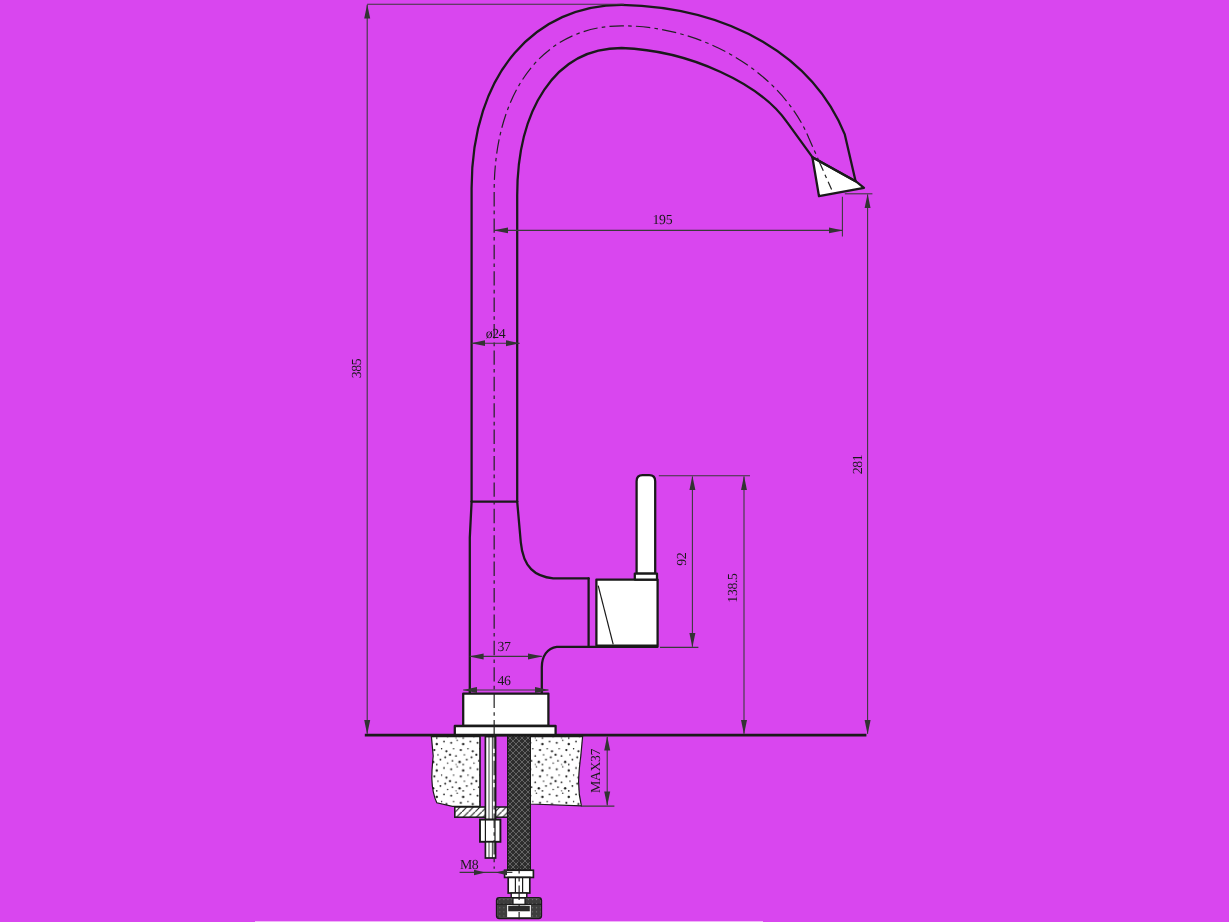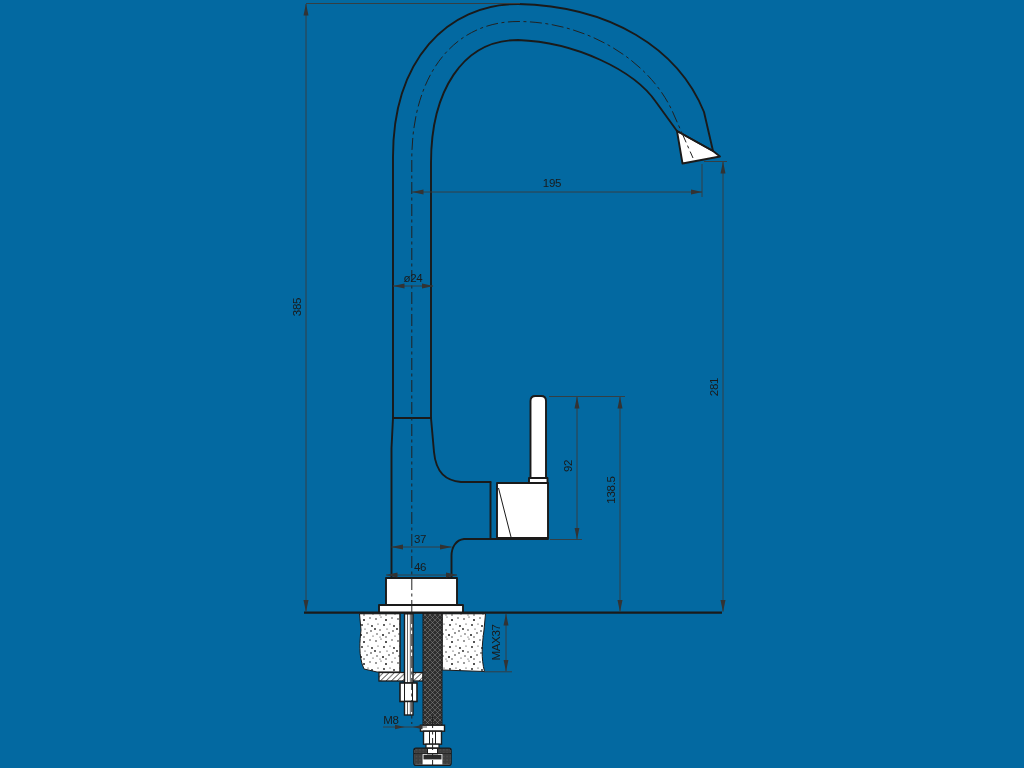--- a/index.html
+++ b/index.html
@@ -1,17 +1,17 @@
 <!DOCTYPE html>
 <html><head>
 <meta charset="utf-8">
 <style>
   html,body{margin:0;padding:0;background:#fff;}
-  .page{position:relative;width:1024px;height:768px;background:#0369a1;overflow:hidden;
-        font-family:Liberation Sans, sans-serif;}
+  .page{position:relative;width:1024px;height:768px;background:#d946ef;overflow:hidden;
+        font-family:Liberation Serif, serif;}
   svg{display:block;}
   .obj{stroke:#1a1a1a;stroke-width:1.9;fill:none;stroke-linecap:round;stroke-linejoin:round;}
   .objf{stroke:#1a1a1a;stroke-width:1.9;fill:#ffffff;stroke-linejoin:round;}
   .thin{stroke:#1a1a1a;stroke-width:1;fill:none;}
   .dim{stroke:#3a3a3a;stroke-width:0.9;fill:none;}
   .cl{stroke:#222;stroke-width:1;fill:none;stroke-dasharray:12 3.5 3 3.5;}
   .dim-text{font-size:11.5px;fill:#1a1a1a;letter-spacing:-0.3px;}
   .arrfill{fill:#333;}
 </style>
 </head>

